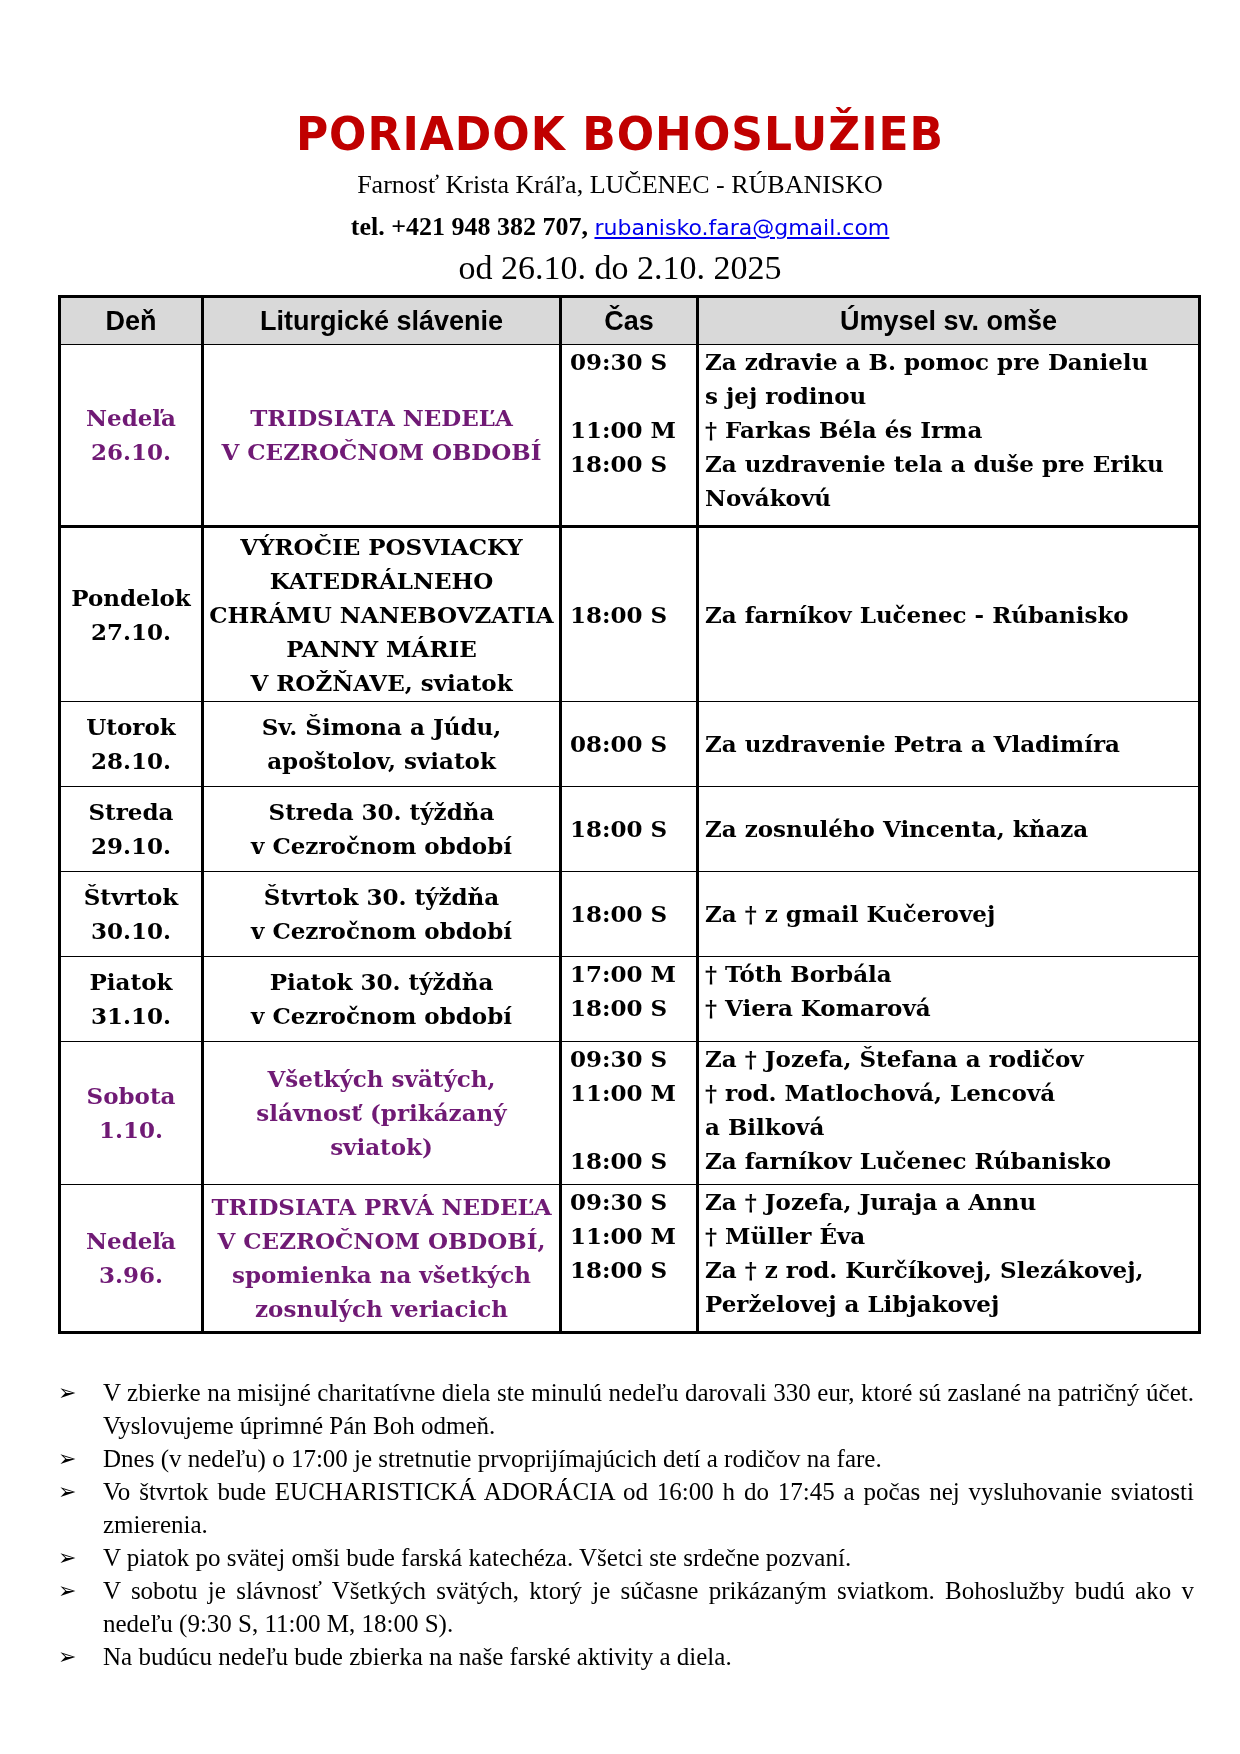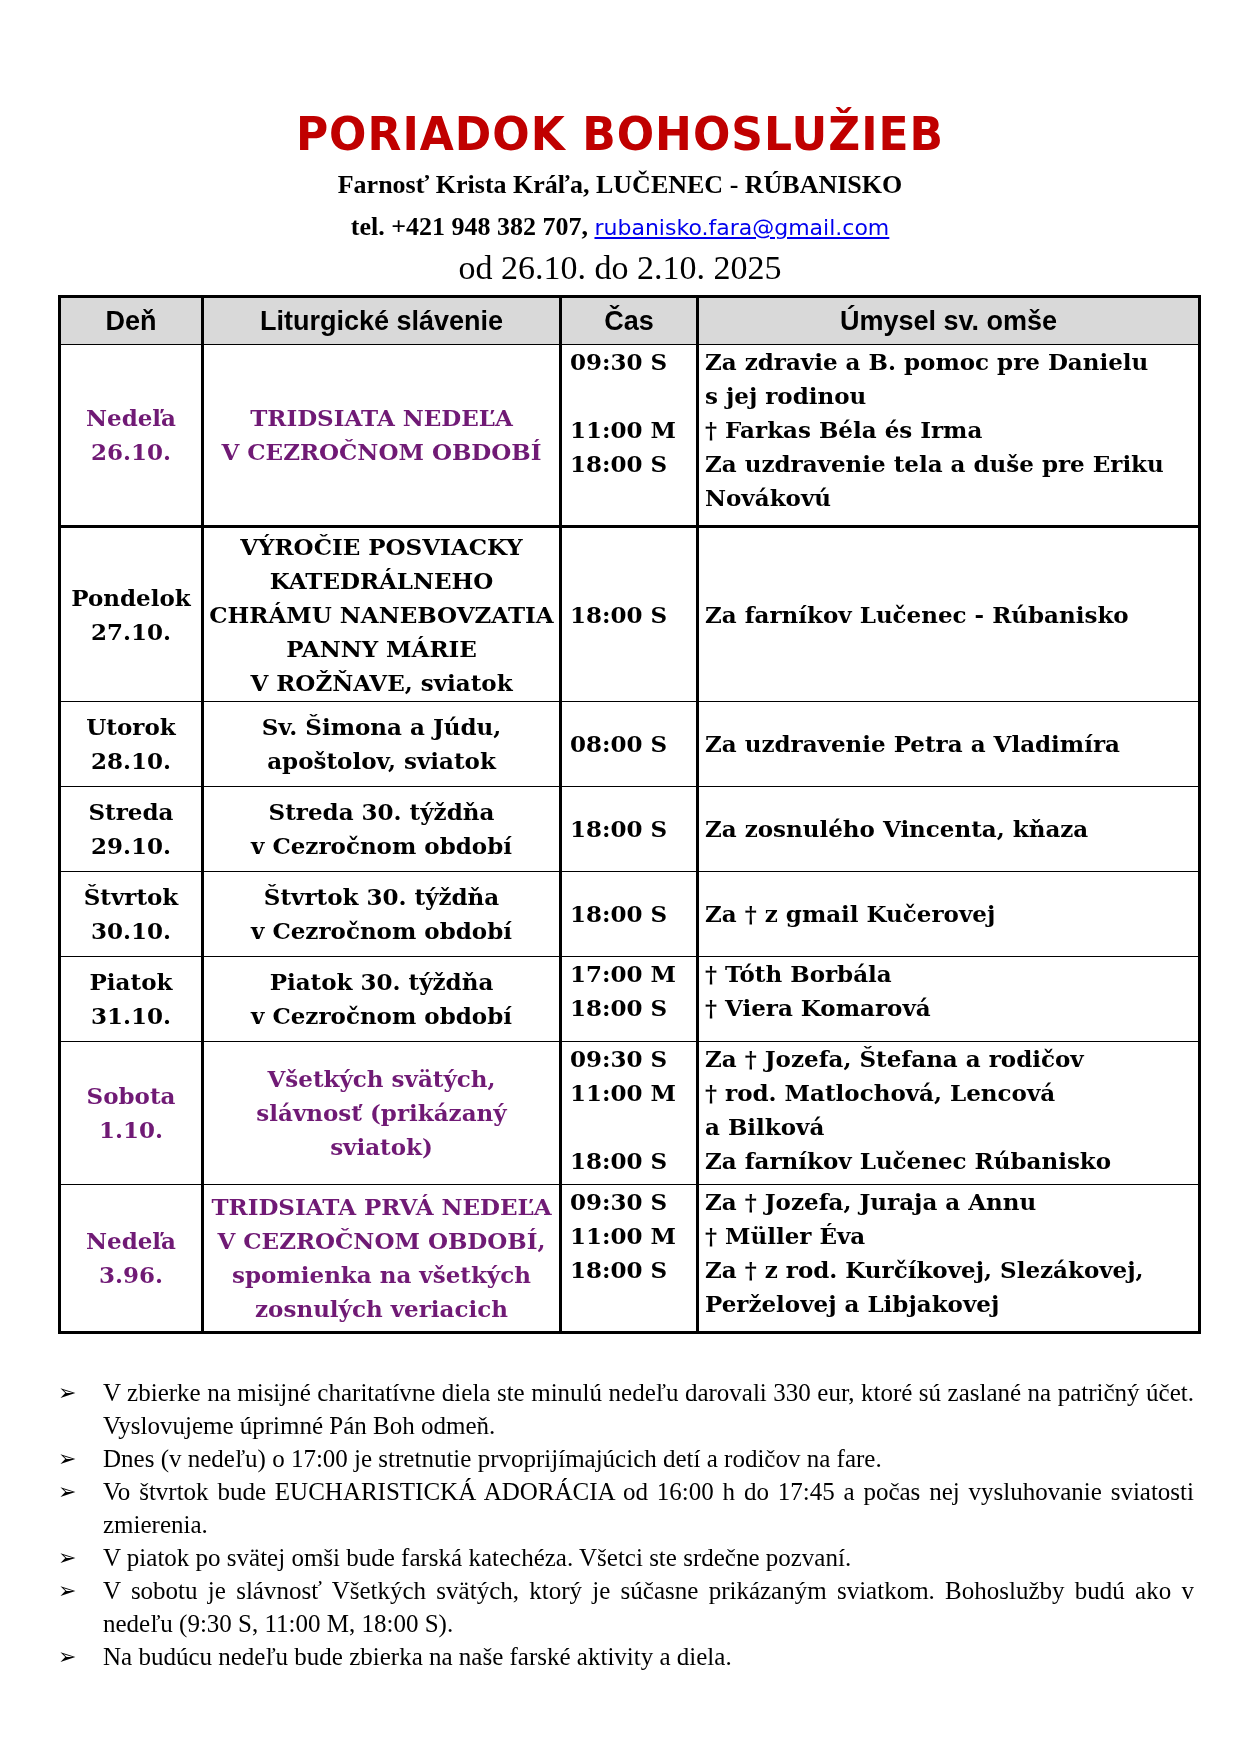--- a/index.html
+++ b/index.html
@@ -6,21 +6,21 @@
   body { width:1240px; height:1754px; position:relative; overflow:hidden; font-family:"Liberation Serif", serif; color:#000; }
 
   .title {
     position:absolute; left:0; width:1240px; top:108px; text-align:center;
     font-family:"DejaVu Sans", sans-serif; font-weight:bold; font-size:44px; letter-spacing:1px;
     color:#c00000; line-height:52px;
     transform:scaleY(1.05);
   }
   .subtitle {
     position:absolute; left:0; width:1240px; top:168px; text-align:center;
-    font-family:"Liberation Serif", serif; font-weight:bold; font-size:26px; line-height:34px;
+    font-family:"Liberation Serif", serif; font-weight:normal; font-size:26px; line-height:34px;
   }
   .contact {
     position:absolute; left:0; width:1240px; top:210px; text-align:center;
     font-family:"Liberation Serif", serif; font-weight:bold; font-size:26px; line-height:34px;
   }
   .contact a { font-family:"DejaVu Sans", sans-serif; font-weight:normal; font-size:22px; color:#0000ee; text-decoration:underline; }
   .daterange {
     position:absolute; left:0; width:1240px; top:248px; text-align:center;
     font-family:"Liberation Serif", serif; font-size:34px; line-height:40px;
   }

